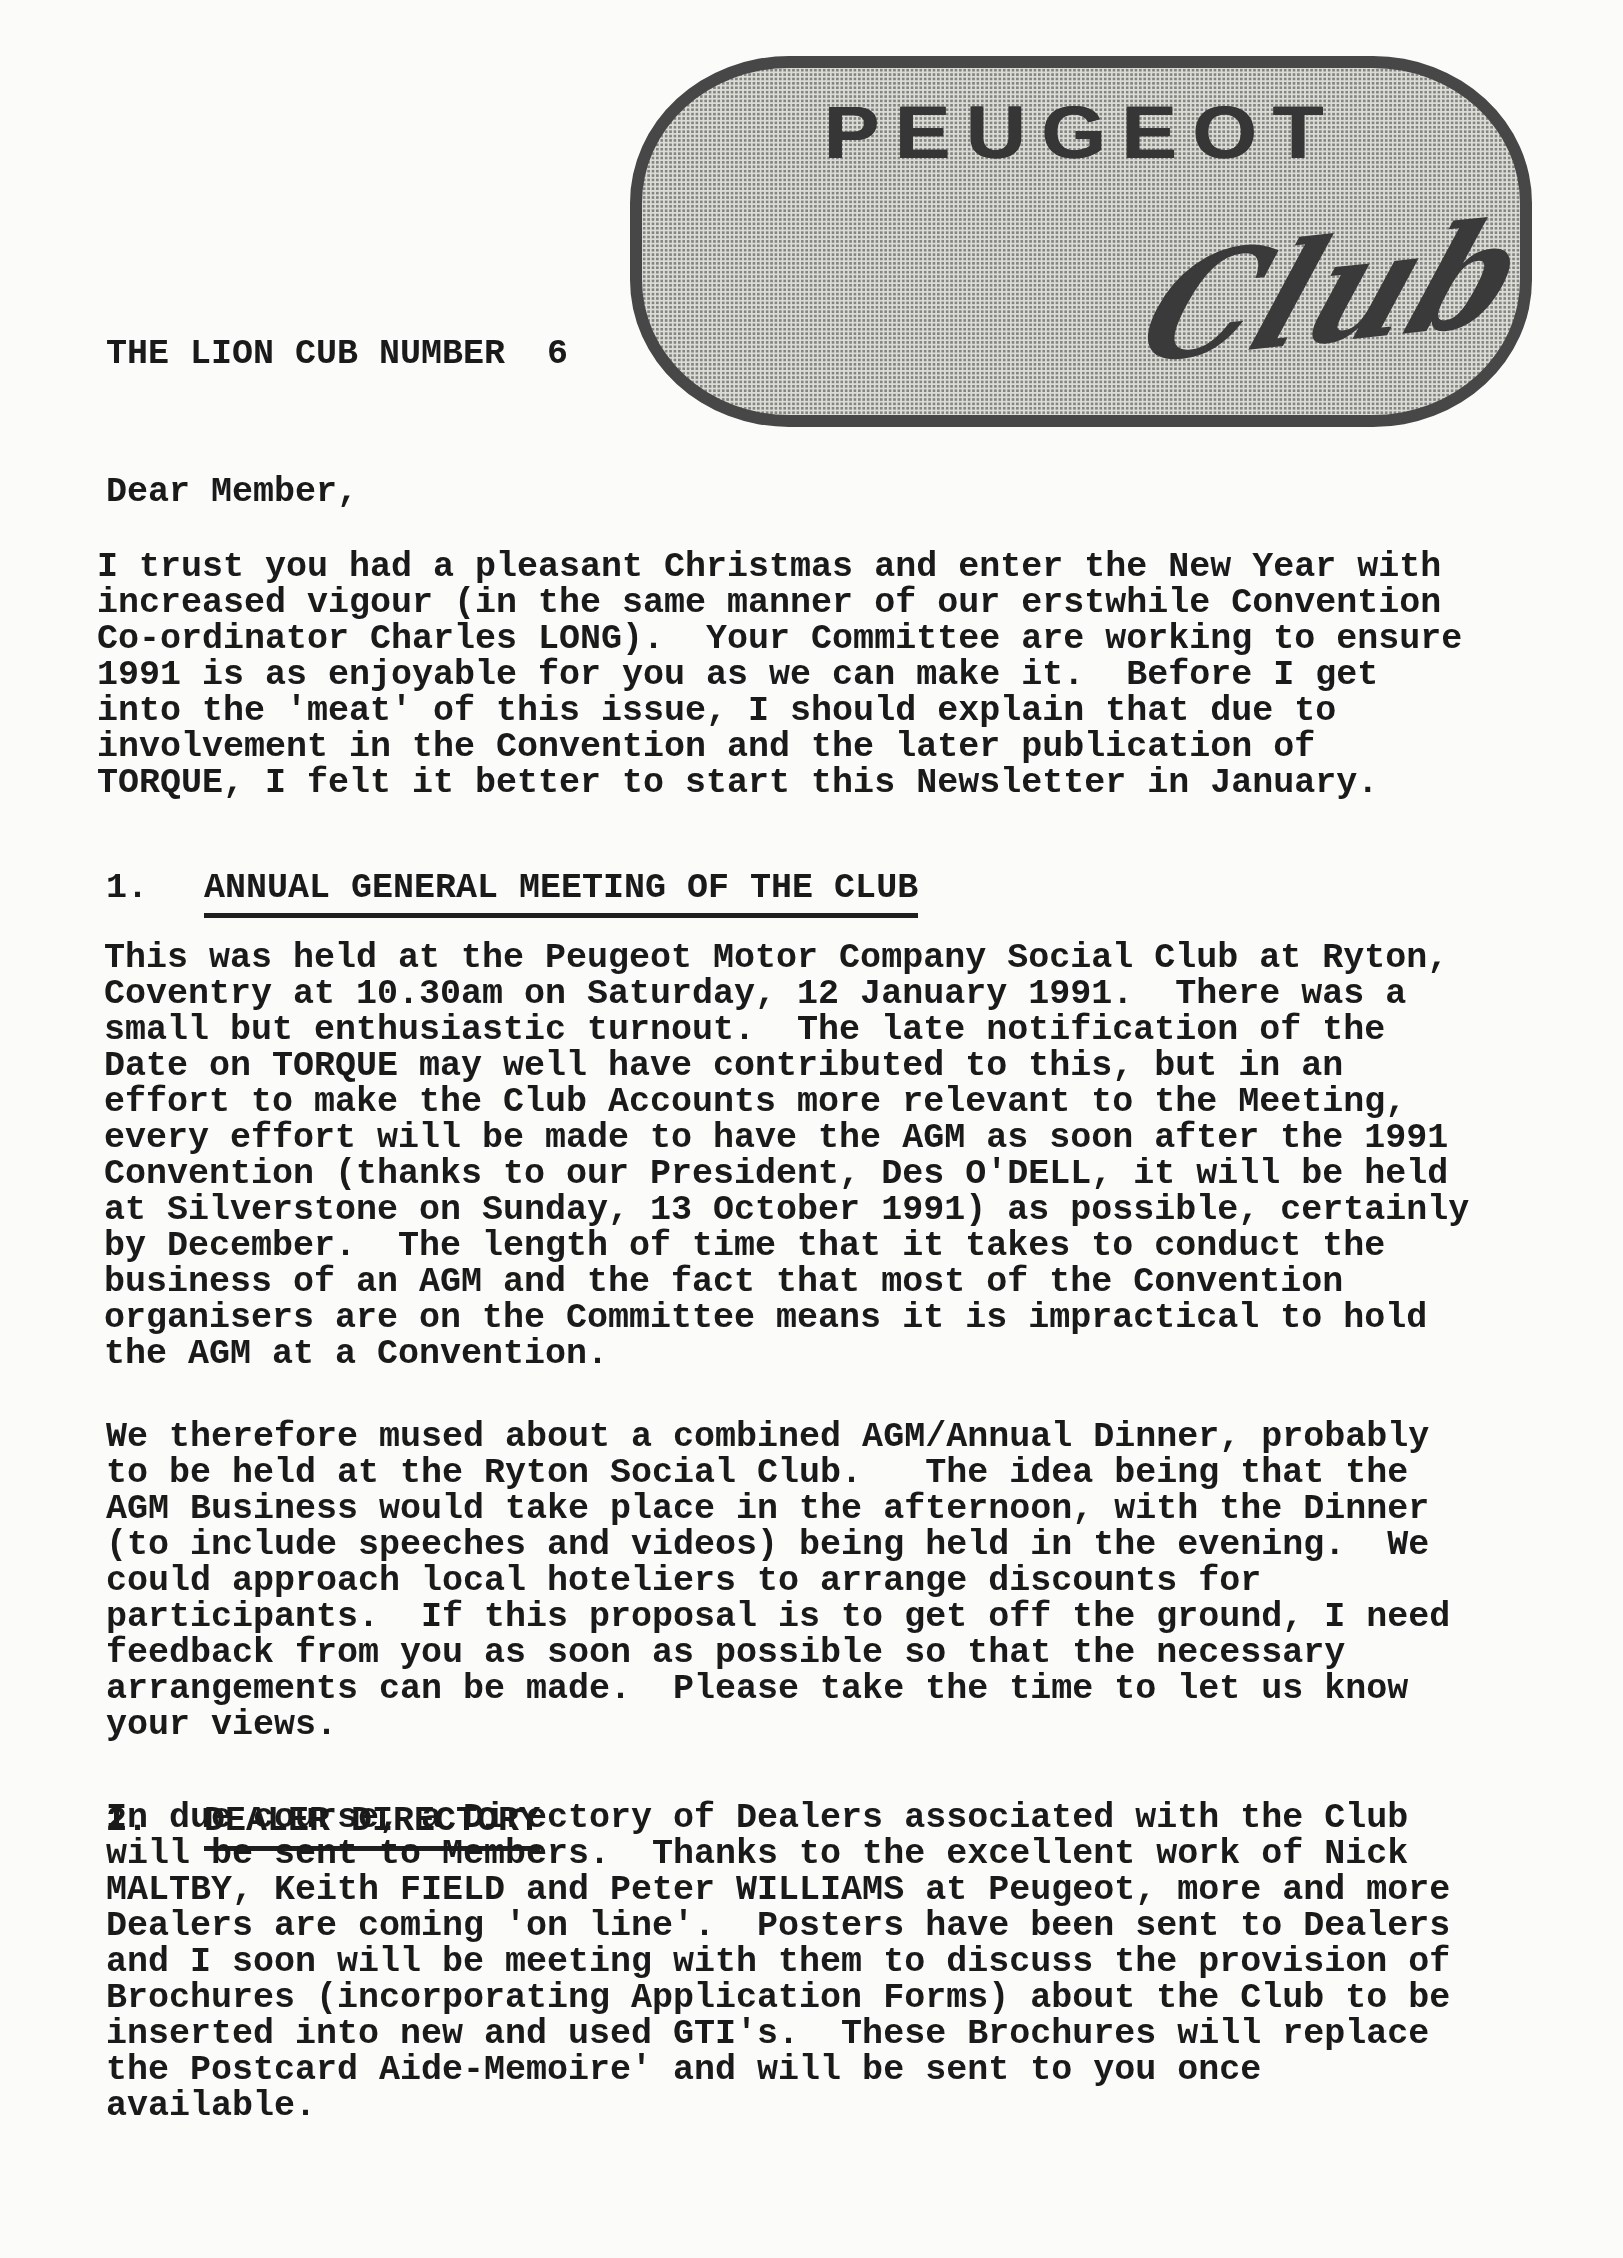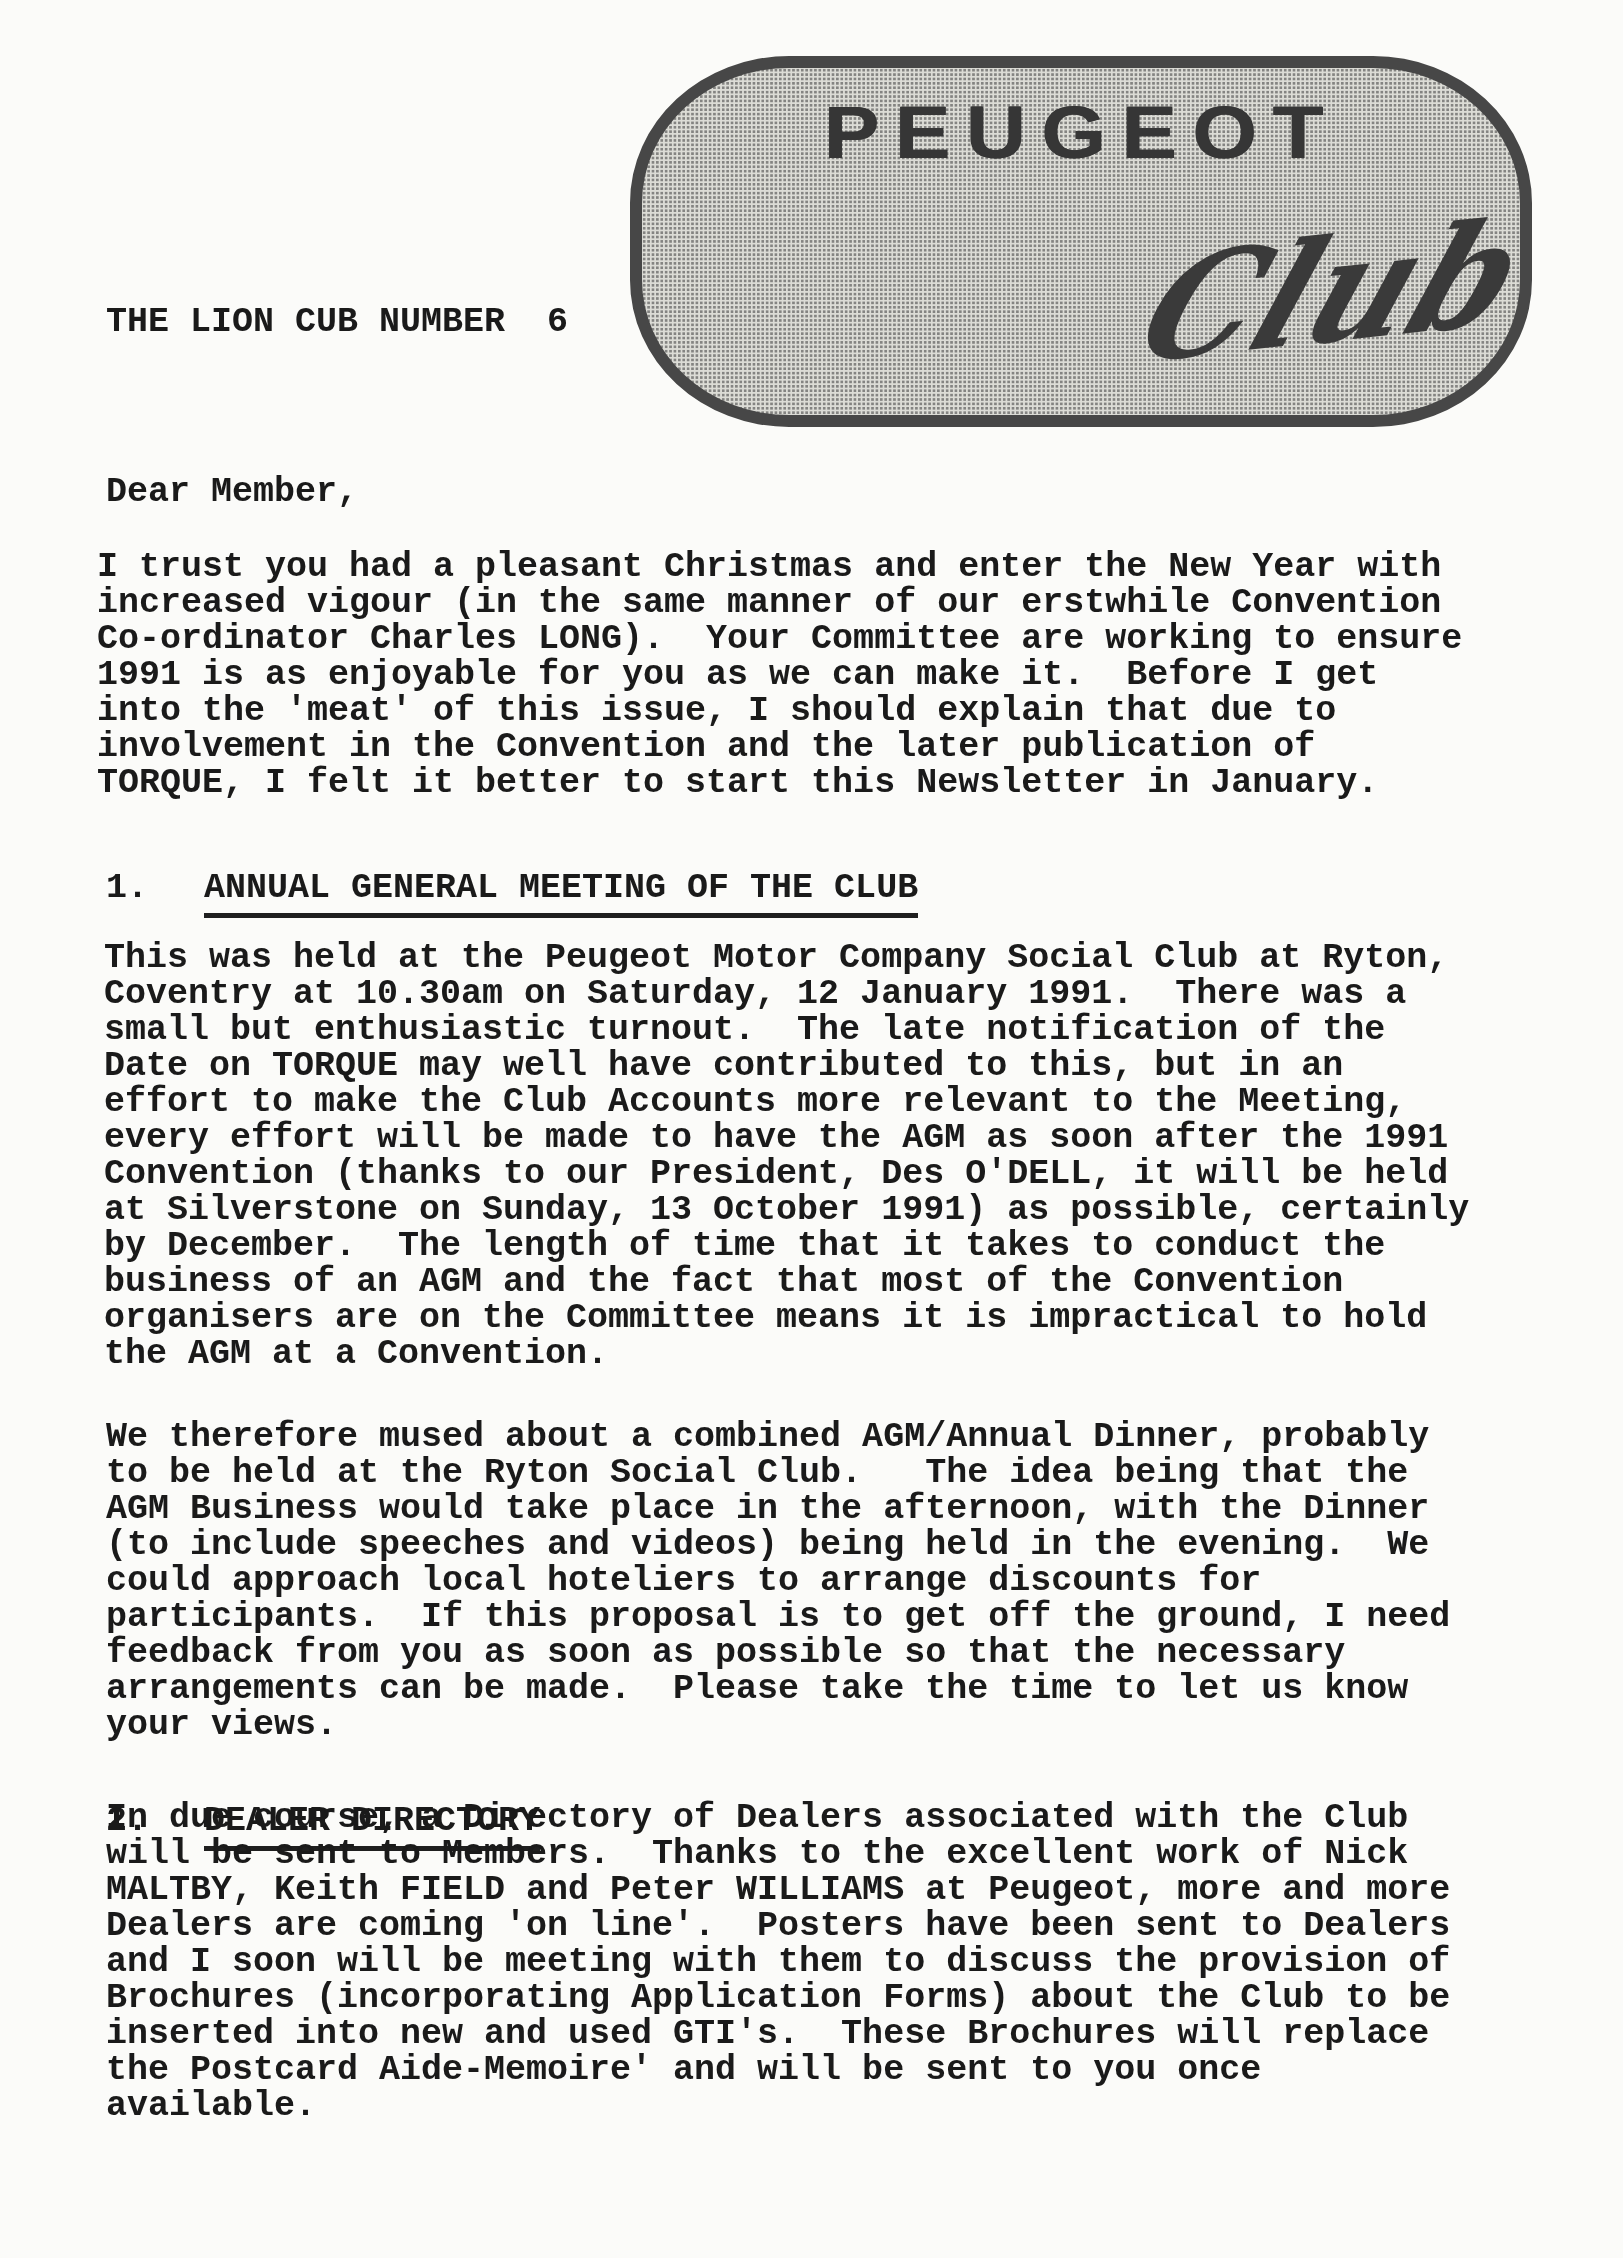--- a/index.html
+++ b/index.html
@@ -50,21 +50,21 @@
   }
   .logo-club{
     position:absolute;left:494px;top:187px;z-index:5;
     font-family:"DejaVu Serif","Liberation Serif",serif;
     font-style:italic;font-weight:700;font-size:141px;line-height:141px;
     color:#3a3a3a;
     transform:rotate(-6deg) skewX(-26deg);transform-origin:0 100%;
   }
 
   
-  .masthead{left:106px;top:304px;}
+  .masthead{left:106px;top:336px;}
   .salutation{left:106px;top:474px;}
   .para-intro{left:97px;top:549px;}
   .sec-head{display:flex;align-items:flex-start;}
   .sec-head-1{left:106px;top:870px;}
   .sec-head-2{left:106px;top:1803px;}
   .sec-title{margin-left:56px;border-bottom:5.3px solid #1f1f1f;padding-bottom:7px;}
   .para-agm{left:104px;top:940px;}
   .para-dinner{left:106px;top:1419px;}
   .para-dealer{left:106px;top:1800px;}
 </style>

